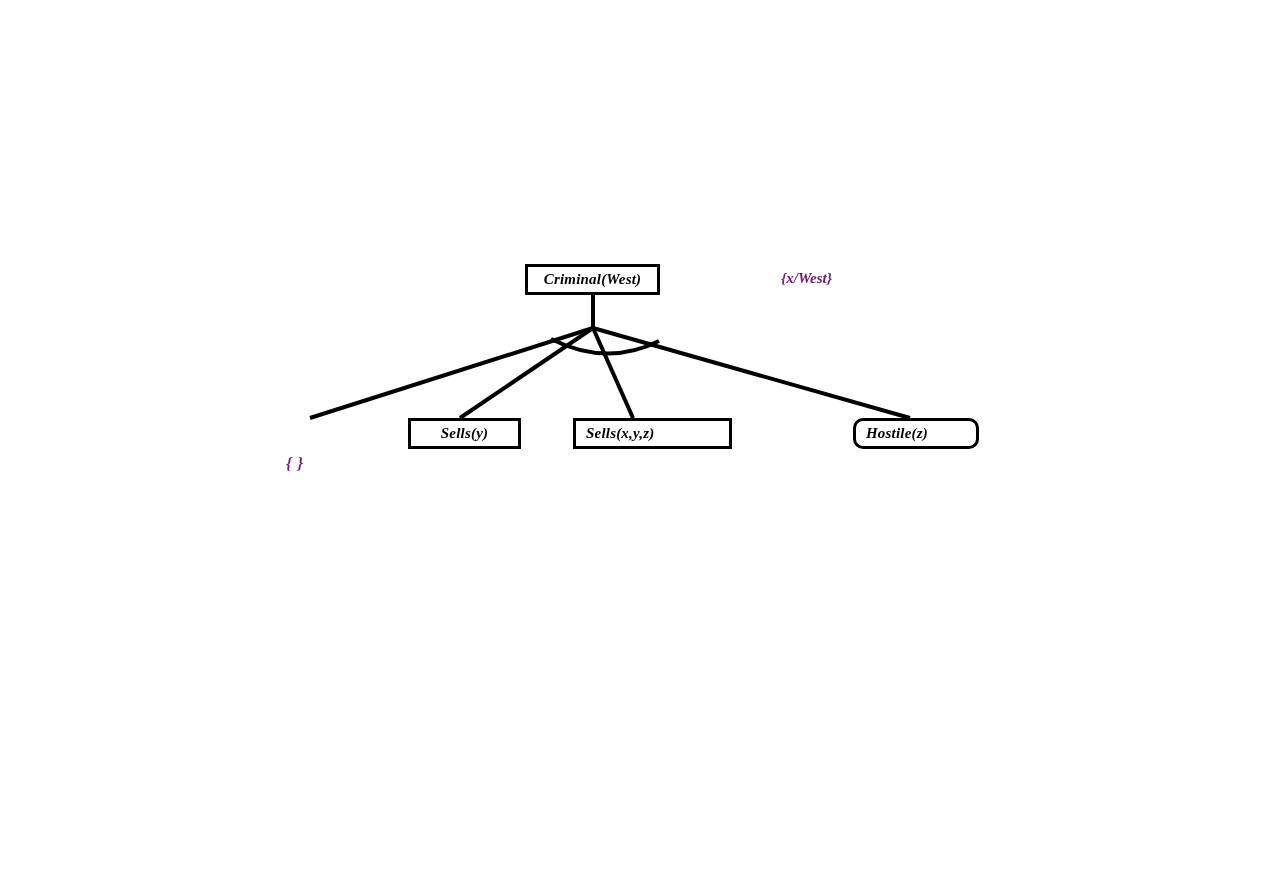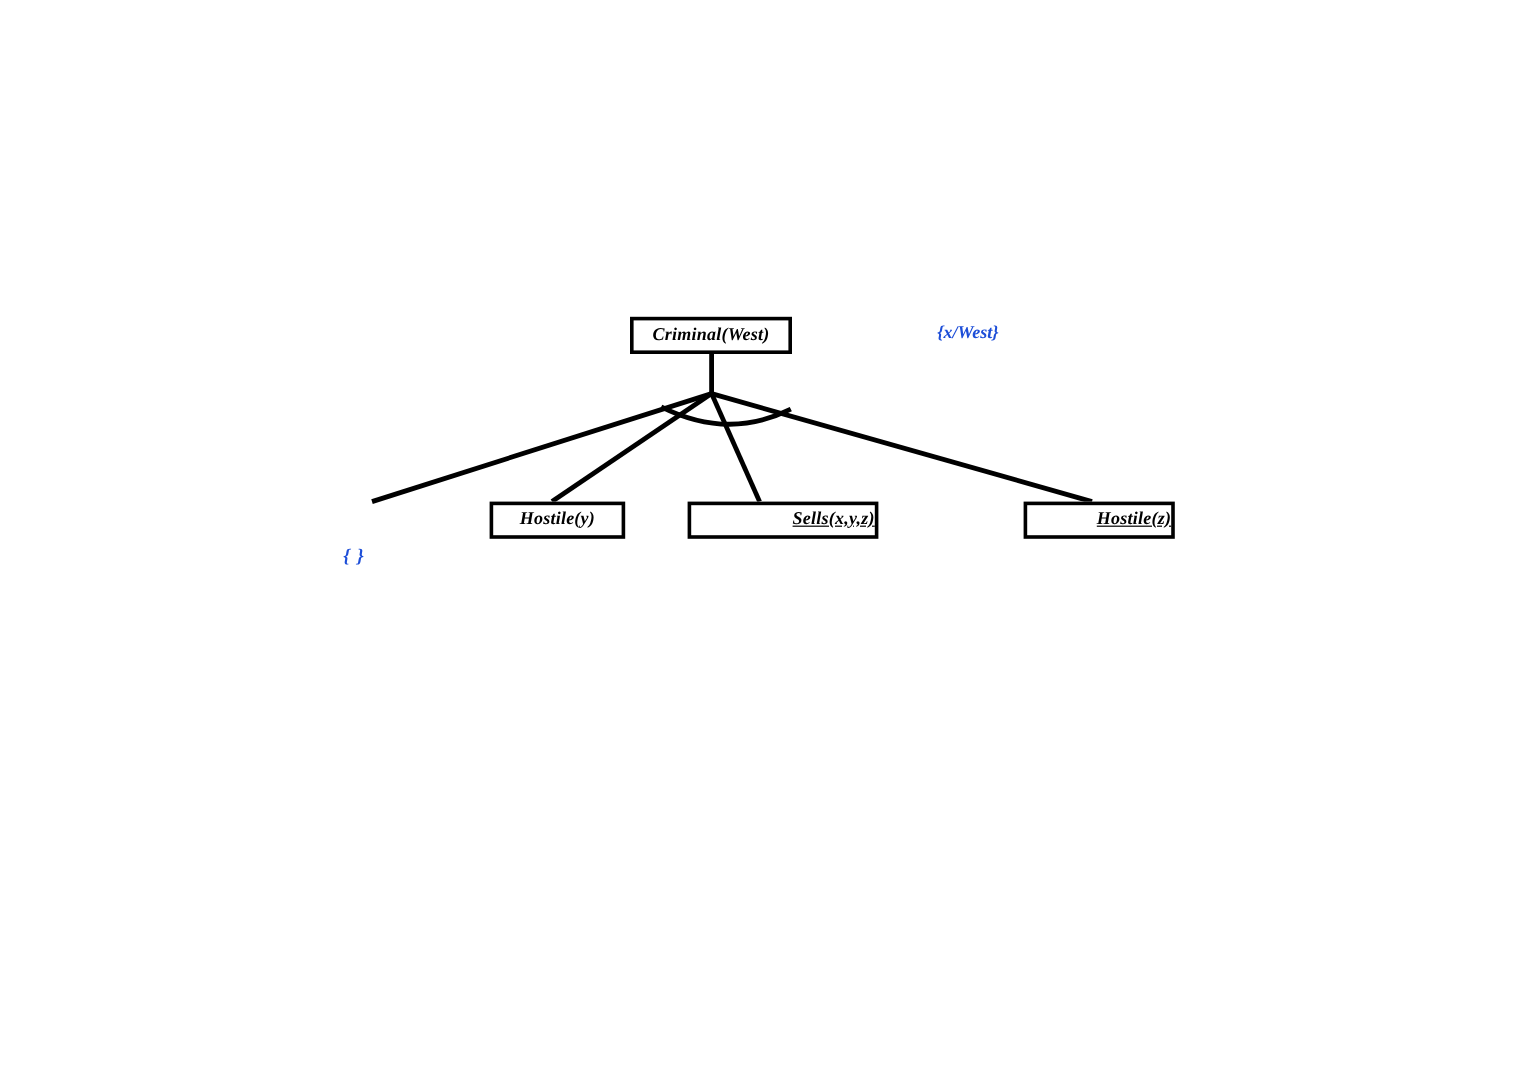--- a/index.html
+++ b/index.html
@@ -53,42 +53,41 @@
     font-size: 15px;
     line-height: 1;
     color: #000000;
     letter-spacing: 0.2px;
   }
 
   .node-box.align-center {
     justify-content: center;
   }
   .node-box.align-left {
-    justify-content: flex-end;
-    padding-left: 24px;
-    text-decoration: underline;
+    justify-content: flex-start;
+    padding-left: 10px;
   }
 
   
   #node-criminal  { left: 525px; top: 264px; width: 135px; }
   #node-american  { left: 232px; top: 418px; width: 146px; }
   #node-weapon    { left: 408px; top: 418px; width: 113px; }
   #node-sells     { left: 573px; top: 418px; width: 159px; }
-  #node-hostile   { left: 853px; top: 418px; width: 126px; }
+  #node-hostile   { left: 853px; top: 418px; width: 126px; border-radius: 10px; }
 
   
   .annotation {
     position: absolute;
     z-index: 2;
     font-family: "Liberation Serif", serif;
     font-style: italic;
     font-weight: bold;
     font-size: 15px;
     line-height: 1;
-    color: #1d4ed8;
+    color: #701a75;
     white-space: nowrap;
   }
   #subst-root  { left: 781px; top: 271px; }
   #subst-american { left: 286px; top: 456px; font-size: 16px; letter-spacing: 1px; }
 </style>
 </head>
 <body>
 
 <div id="diagram-canvas">
 
@@ -106,21 +105,21 @@
 
     <path d="M 551 339 Q 607 367 659 341" fill="none" stroke="#000000" stroke-width="4"></path>
   </svg>
 
   <div class="node-box align-center" id="node-criminal">
     <span class="node-label">Criminal(West)</span>
   </div>
 
 
   <div class="node-box align-center" id="node-weapon">
-    <span class="node-label">Hostile(y)</span>
+    <span class="node-label">Sells(y)</span>
   </div>
 
   <div class="node-box align-left" id="node-sells">
     <span class="node-label">Sells(x,y,z)</span>
   </div>
 
   <div class="node-box align-left" id="node-hostile">
     <span class="node-label">Hostile(z)</span>
   </div>
 

